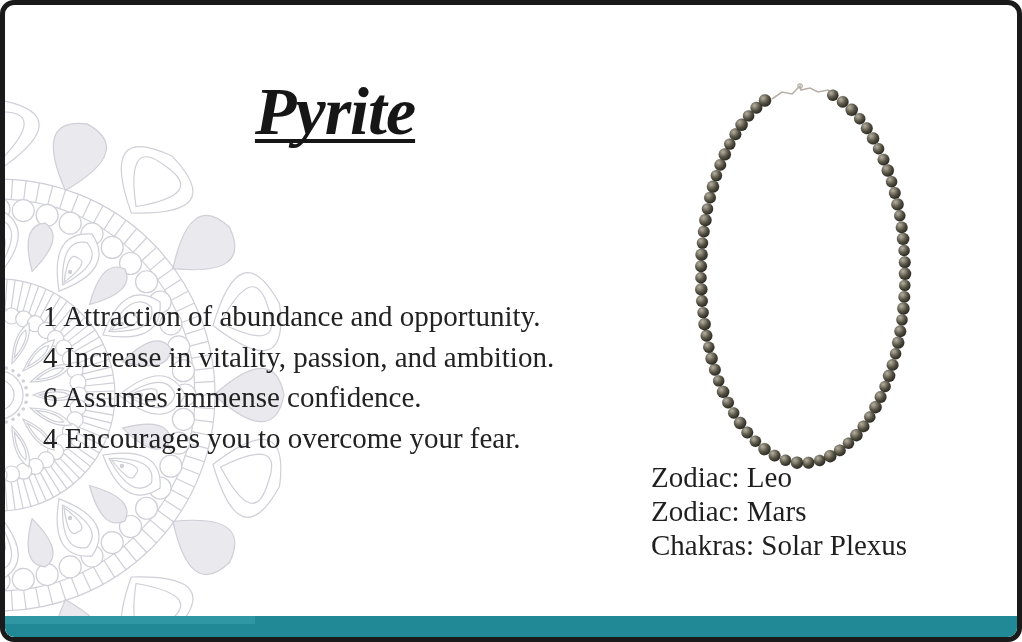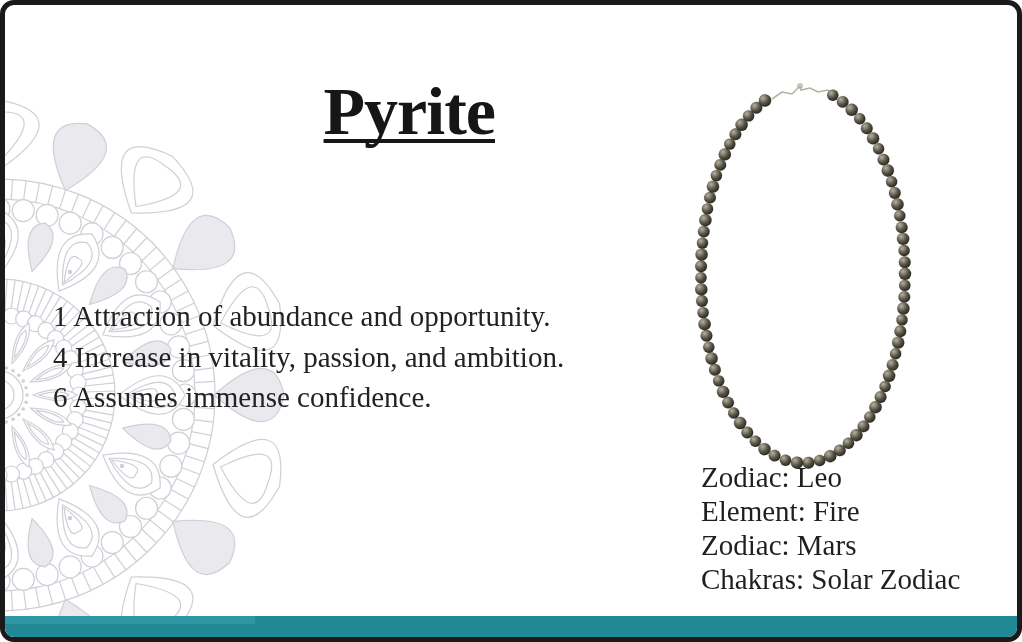--- a/index.html
+++ b/index.html
@@ -3,29 +3,29 @@
 <meta charset="utf-8">
 <style>
   html,body{margin:0;padding:0;background:#ffffff;}
   body{width:1022px;height:642px;font-family:"Liberation Serif", serif;}
   .card{
     position:relative;width:1022px;height:642px;box-sizing:border-box;
     border:5px solid #1a1a1a;border-radius:14px;overflow:hidden;background:#ffffff;
   }
   .mandala-svg{position:absolute;left:0;top:0;pointer-events:none;}
   .necklace-svg{position:absolute;left:655px;top:58px;pointer-events:none;}
-  .title-wrap{position:absolute;left:170px;top:72px;width:320px;text-align:right;}
+  .title-wrap{position:absolute;left:170px;top:72px;width:320px;text-align:center;font-style:italic;}
   .title-wrap h1{
     display:inline-block;margin:0;font-size:68px;line-height:1;font-weight:bold;color:#161616;
     text-decoration:underline;text-decoration-thickness:4px;text-underline-offset:5px;
     -webkit-text-decoration-skip-ink:none;text-decoration-skip-ink:none;
     letter-spacing:-1px;
   }
-  .benefits{position:absolute;left:48px;top:291px;font-size:29px;line-height:40.5px;color:#222222;white-space:nowrap;}
-  .props{position:absolute;left:696px;top:455px;font-size:29px;line-height:34px;color:#1f1f1f;white-space:nowrap;}
+  .benefits{position:absolute;left:38px;top:291px;font-size:29px;line-height:40.5px;color:#222222;white-space:nowrap;}
+  .props{position:absolute;left:646px;top:455px;font-size:29px;line-height:34px;color:#1f1f1f;white-space:nowrap;}
   .bar{position:absolute;left:0;right:0;bottom:0;height:21px;}
   .bar-hi{position:absolute;left:0;top:0;width:250px;height:8px;}
 </style>
 </head>
 <body>
 
 <div class="card">
 
   <svg class="mandala-svg" id="mandala" width="300" height="642" viewBox="0 0 300 642">
       <g fill="none" stroke="#c9cad3" stroke-width="1.2" opacity="0.9">
@@ -353,26 +353,26 @@
     </svg>
 
   <div class="title-wrap">
     <h1>Pyrite</h1>
   </div>
 
   <div class="benefits">
     <div>1 Attraction of abundance and opportunity.</div>
     <div>4 Increase in vitality, passion, and ambition.</div>
     <div>6 Assumes immense confidence.</div>
+    <div>4 Encourages you to overcome your fear.</div>
   </div>
 
   <div class="props">
     <div>Zodiac: Leo</div>
-    <div>Element: Fire</div>
     <div>Zodiac: Mars</div>
-    <div>Chakras: Solar Zodiac</div>
+    <div>Chakras: Solar Plexus</div>
   </div>
 
   <div class="bar" id="accent-bar" style="background: rgb(33, 137, 150);">
     <div class="bar-hi" id="accent-bar-hi" style="background: rgb(47, 151, 163);"></div>
   </div>
 
 </div>
 
 </body></html>

